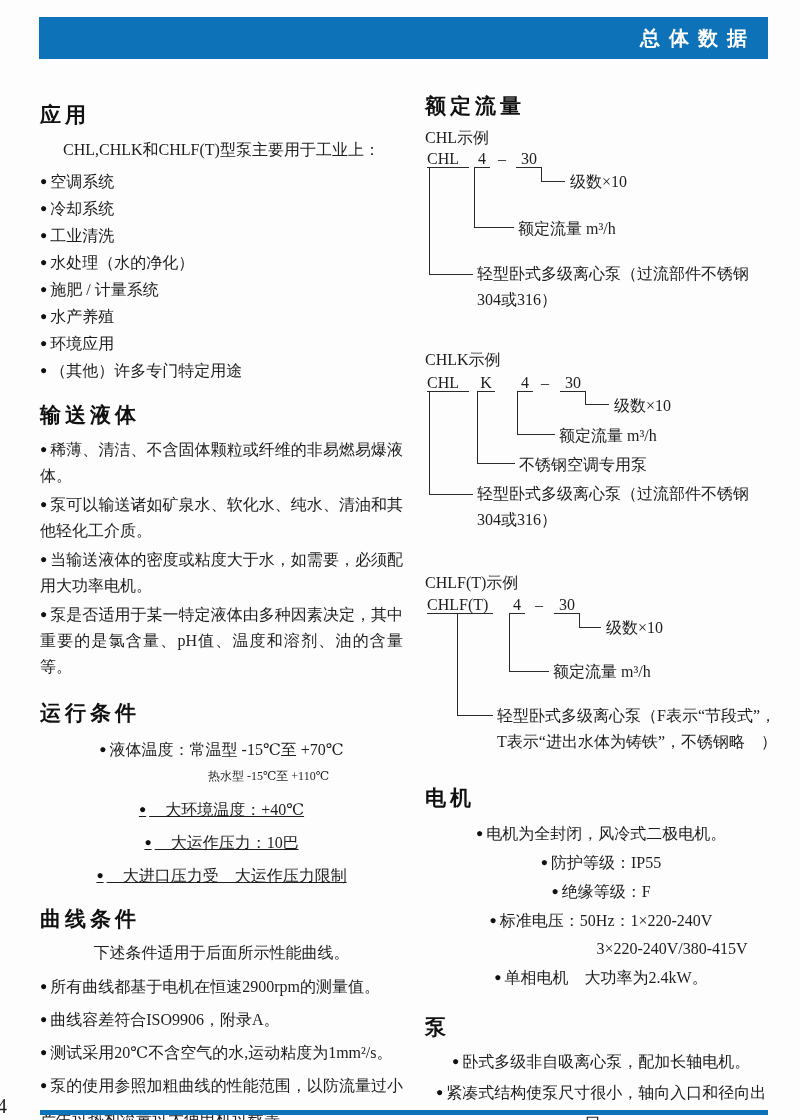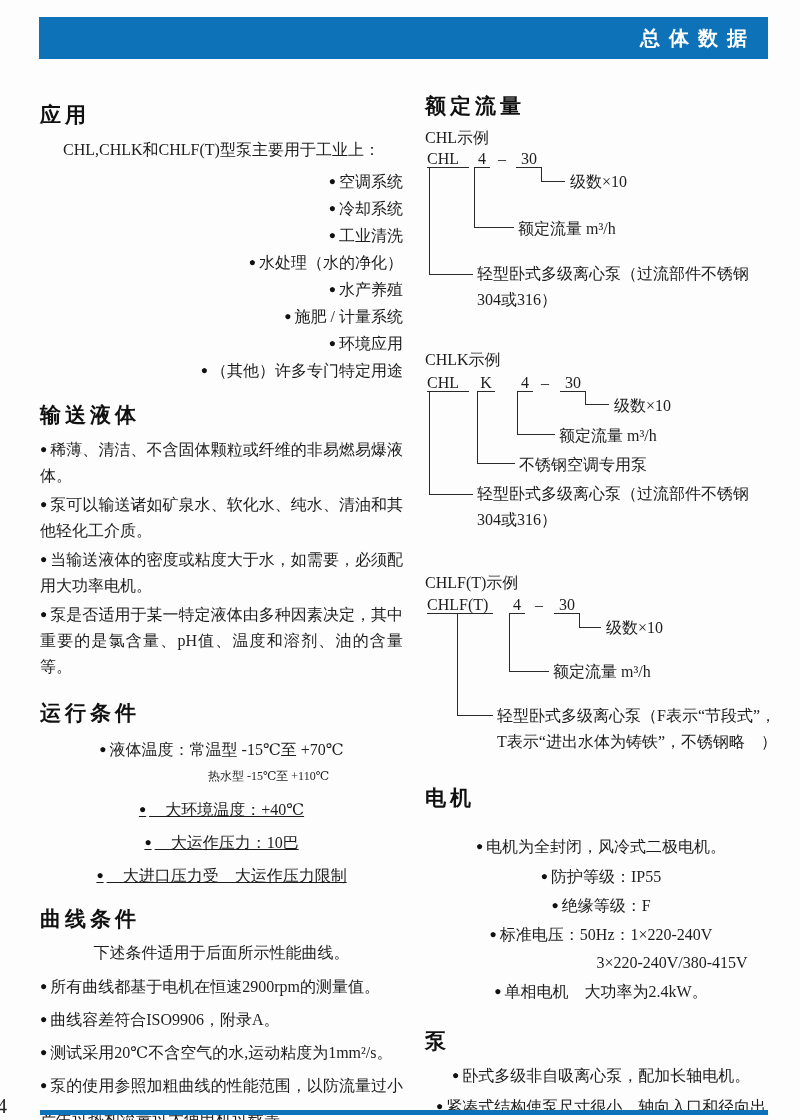--- a/index.html
+++ b/index.html
@@ -25,21 +25,21 @@
   h2{
     font-family:"Liberation Sans","DejaVu Sans",sans-serif;
     font-size:21px;font-weight:bold;letter-spacing:4px;color:#111;
     margin:0;line-height:26px;
   }
   p{margin:0;text-align:center;}
   .blt{font-size:12px;margin-right:3px;vertical-align:2px;color:#111;}
   
   .sec-app h2{margin-top:14px;}
   .app-intro{margin-top:10px;font-size:16px;line-height:24px;}
-  .blist{margin-top:6px;text-align:right;}
+  .blist{margin-top:6px;}
   .bitem{font-size:16px;line-height:27px;}
   
   .sec-liq h2{margin-top:18px;}
   .jp{font-size:16px;line-height:26px;text-align:justify;margin-top:6px;}
   .sec-liq .jp{margin-top:2px;}
   .sec-liq .jp:first-of-type{margin-top:8px;}
   
   .sec-op h2{margin-top:20px;}
   .op-temp1{font-size:16px;line-height:26px;margin-top:10px;}
   .op-temp2{font-size:12px;line-height:26px;margin-left:94px;}
@@ -65,21 +65,21 @@
   .c{text-align:center;}
   .lshape{
     position:absolute;border-left:1px solid #2a2a2a;border-bottom:1px solid #2a2a2a;
     box-sizing:border-box;
   }
   .dlabel{position:absolute;font-size:16px;white-space:nowrap;line-height:17px;}
   .dlabel2{position:absolute;font-size:16px;white-space:nowrap;line-height:26px;}
   
   .sec-motor h2{margin-top:12px;}
   .m-item{font-size:16px;line-height:28px;}
-  .m-first{margin-top:22px;font-family:Liberation Mono, monospace;}
+  .m-first{margin-top:8px;}
   .m-indent{margin-left:142px;}
   .sec-pump h2{margin-top:22px;}
   .p-item{font-size:16px;line-height:30px;}
   .p-first{margin-top:6px;}
   
   .footer-line{position:absolute;left:40px;top:1110px;width:728px;height:5px;background:#0d72b8;}
   .page-num{position:absolute;left:-3px;top:1095px;font-size:20px;color:#222;}
 </style>
 </head>
 <body>
@@ -93,22 +93,22 @@
   <div class="col col-left">
 
     <section class="sec-app">
       <h2>应用</h2>
       <p class="app-intro">CHL,CHLK和CHLF(T)型泵主要用于工业上：</p>
       <div class="blist">
         <div class="bitem"><span class="blt">●</span><span>空调系统</span></div>
         <div class="bitem"><span class="blt">●</span><span>冷却系统</span></div>
         <div class="bitem"><span class="blt">●</span><span>工业清洗</span></div>
         <div class="bitem"><span class="blt">●</span><span>水处理（水的净化）</span></div>
+        <div class="bitem"><span class="blt">●</span><span>施肥 / 计量系统</span></div>
         <div class="bitem"><span class="blt">●</span><span>水产养殖</span></div>
-        <div class="bitem"><span class="blt">●</span><span>施肥 / 计量系统</span></div>
         <div class="bitem"><span class="blt">●</span><span>环境应用</span></div>
         <div class="bitem"><span class="blt">●</span><span>（其他）许多专门特定用途</span></div>
       </div>
     </section>
 
     <section class="sec-liq">
       <h2>输送液体</h2>
       <p class="jp"><span class="blt">●</span><span>稀薄、清洁、不含固体颗粒或纤维的非易燃易爆液体。</span></p>
       <p class="jp"><span class="blt">●</span><span>泵可以输送诸如矿泉水、软化水、纯水、清油和其他轻化工介质。</span></p>
       <p class="jp"><span class="blt">●</span><span>当输送液体的密度或粘度大于水，如需要，必须配用大功率电机。</span></p>

